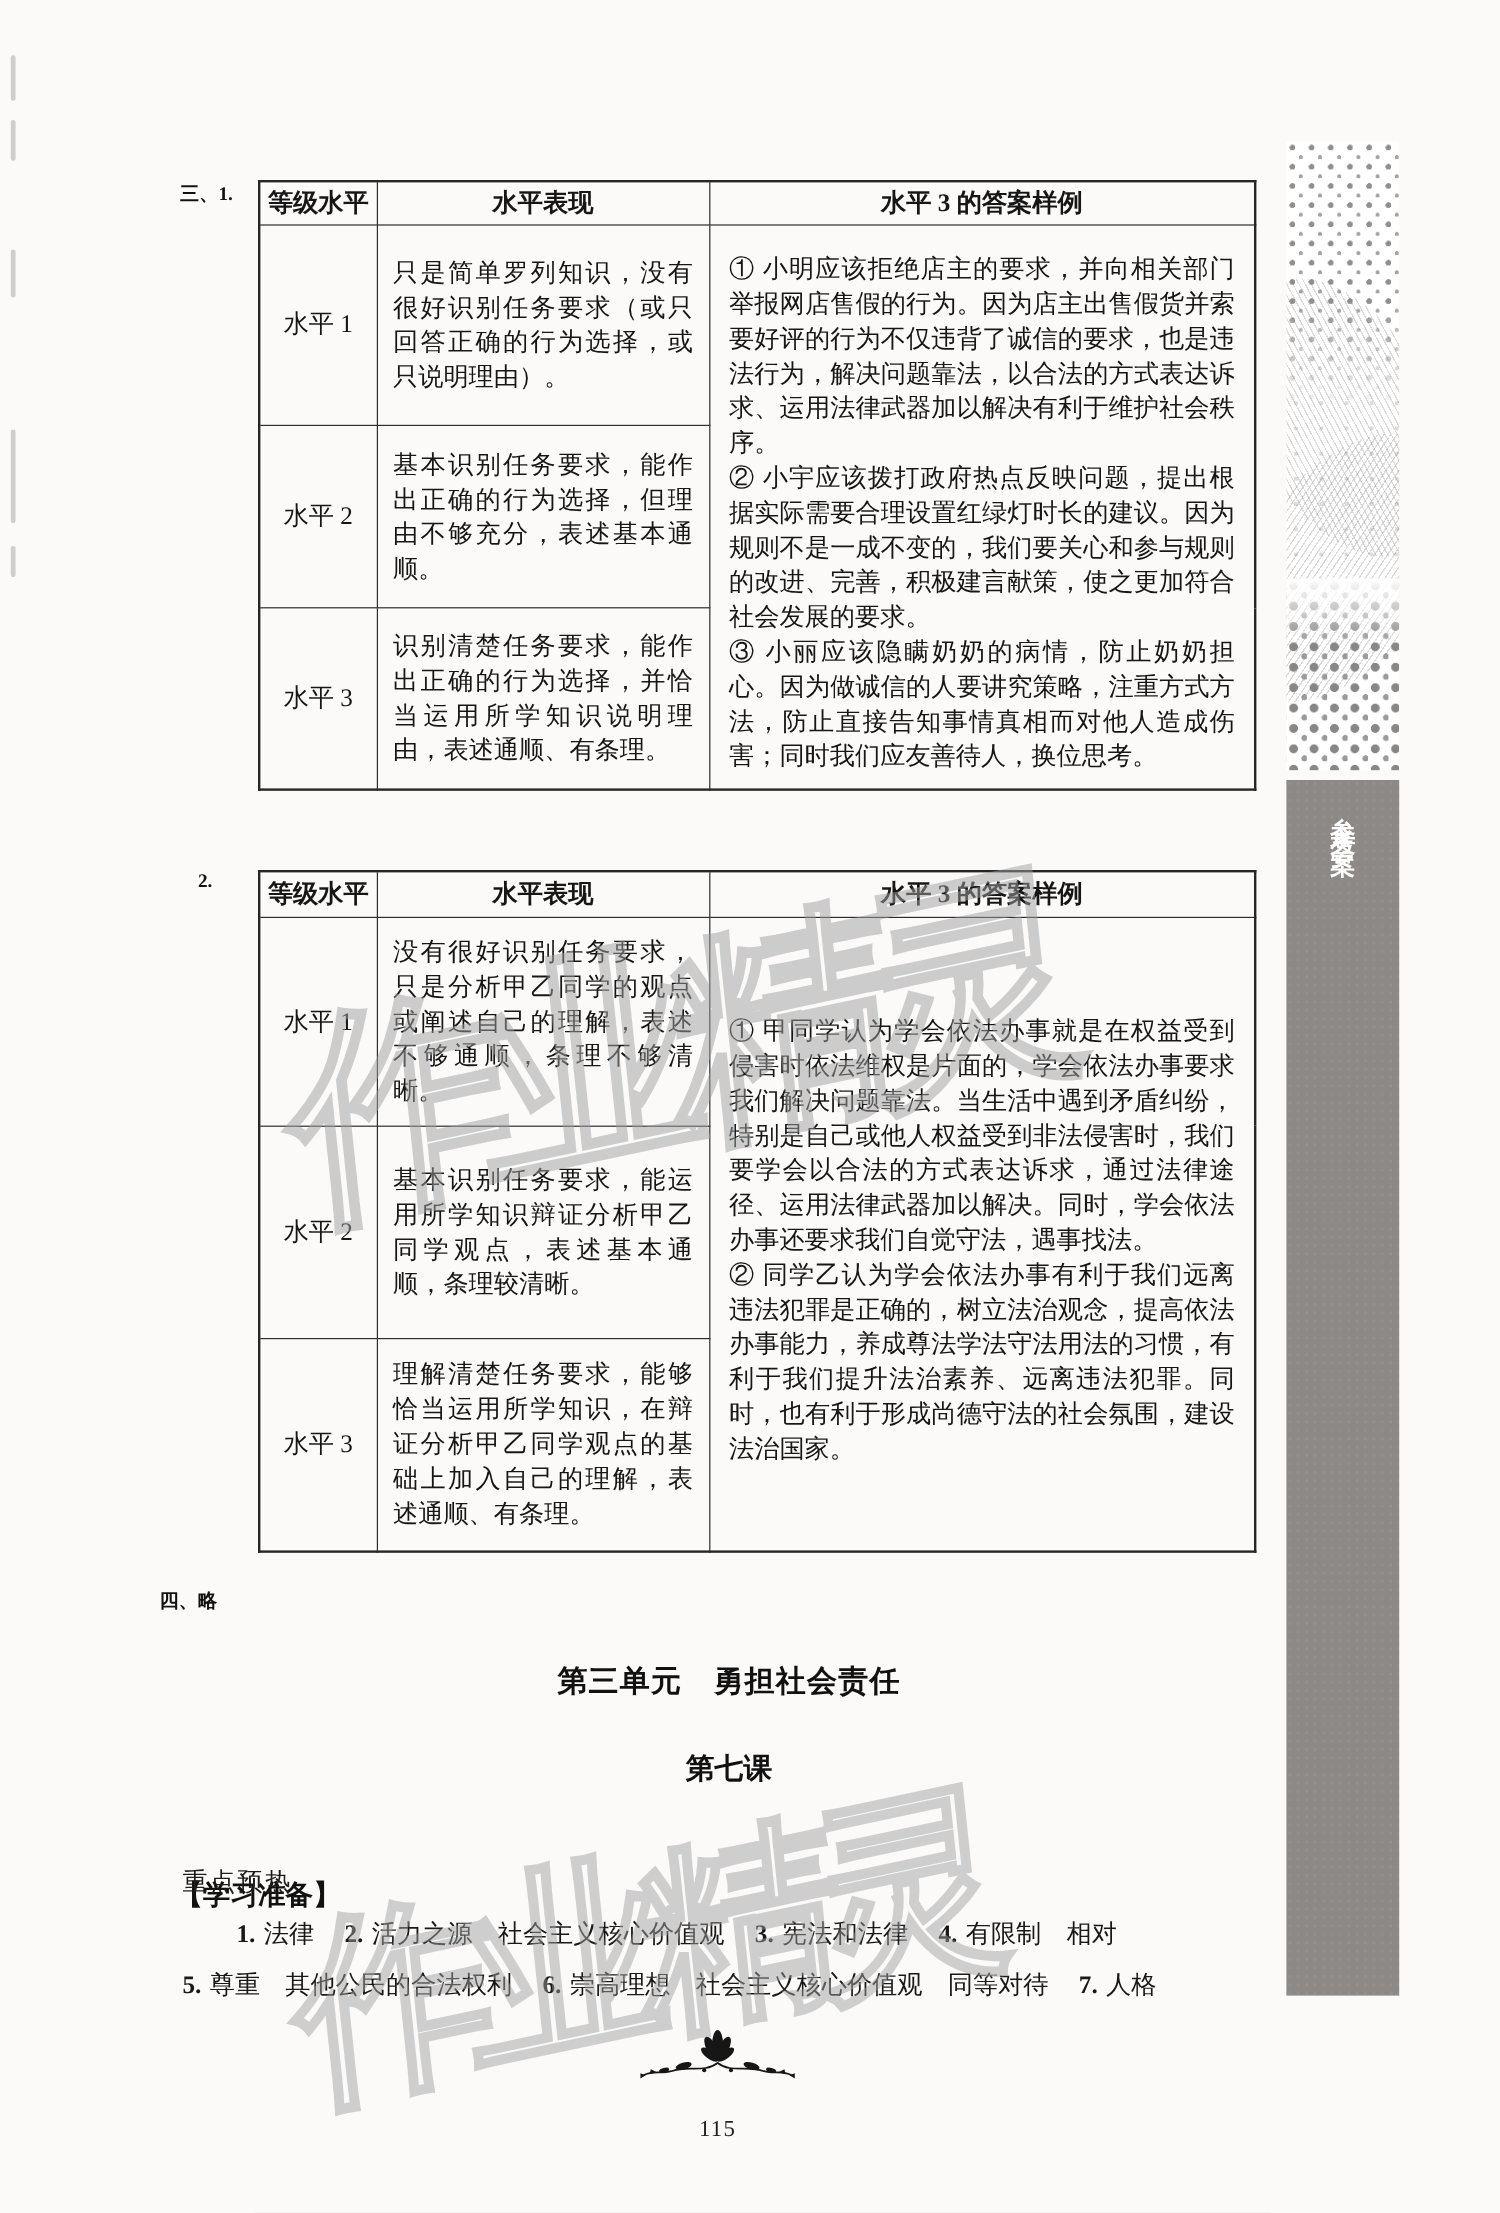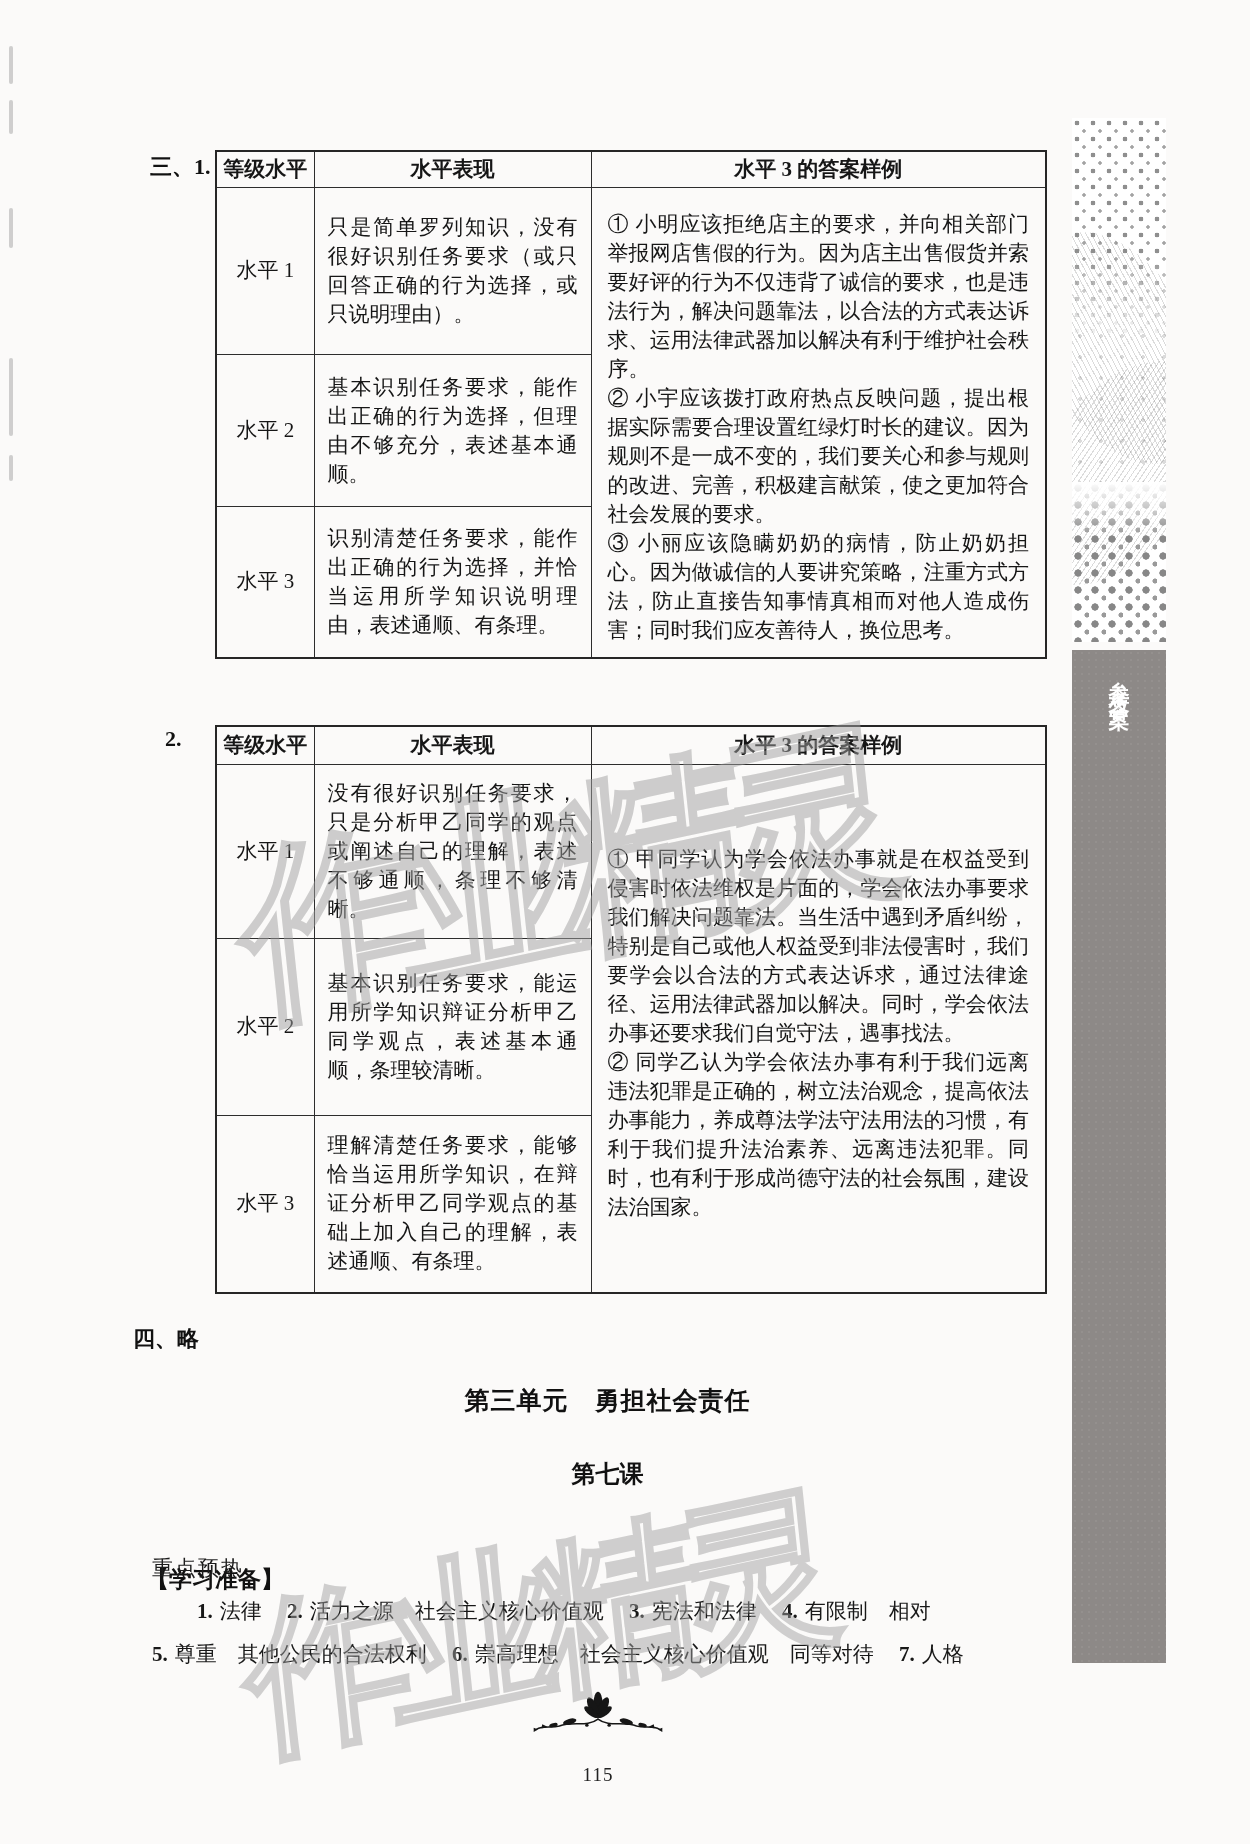--- a/index.html
+++ b/index.html
@@ -5,21 +5,21 @@
   html,body{margin:0;padding:0;background:#e8e8e8;}
   .page{
     position:relative;width:1250px;height:1844px;margin:0 auto;
     background:#fbfaf9;overflow:hidden;
     font-family:"Liberation Serif","DejaVu Serif",serif;
     color:#1c1c1c;
   }
   
   .edge-mark{position:absolute;left:9px;width:4px;background:#9a9a9a;opacity:.45;border-radius:2px;}
   
-  .q-label{position:absolute;font-weight:bold;font-size:22px;color:#111;}
+  .q-label{position:absolute;font-weight:bold;font-size:16px;color:#111;}
   
   .rubric-wrap{position:absolute;left:215px;width:830px;}
   table.rubric{
     border-collapse:collapse;table-layout:fixed;width:830px;
     font-size:21px;line-height:29px;color:#161616;
   }
   table.rubric th,table.rubric td{border:1.6px solid #2d2d2d;}
   table.rubric{border:2.2px solid #262626;}
   table.rubric th{
     font-weight:bold;font-size:21px;text-align:center;vertical-align:middle;

